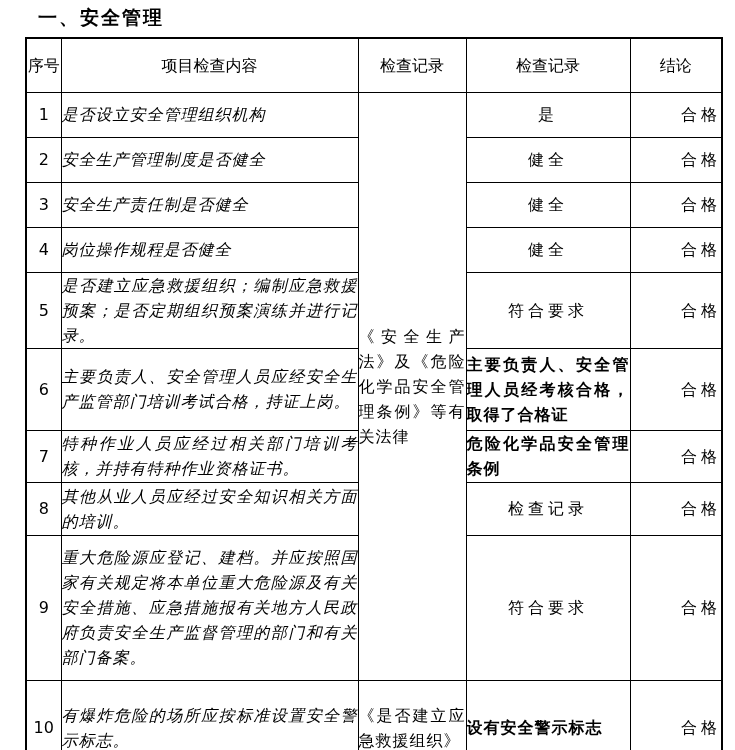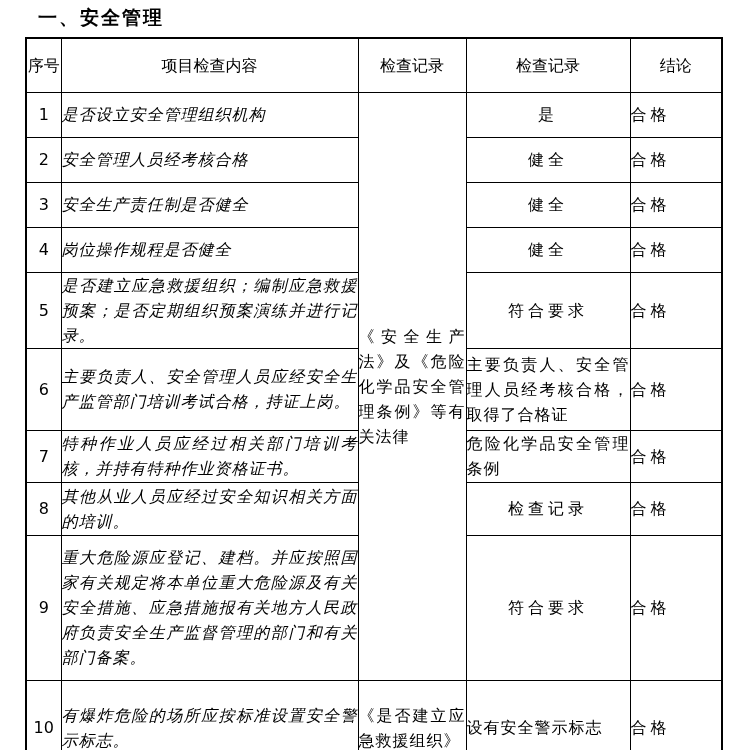--- a/index.html
+++ b/index.html
@@ -78,22 +78,23 @@
     word-break: break-all;
     margin-top: 38px;
   }
   td.record-c { text-align: center; letter-spacing: 4px; }
   td.record-l {
     text-align: justify;
     text-justify: inter-character;
     padding: 2px 5px;
     letter-spacing: 1px;
     word-break: break-all;
+    font-weight: bold;
   }
-  td.conclusion { text-align: left; letter-spacing: 4px; }
+  td.conclusion { text-align: right; letter-spacing: 4px; }
 </style>
 </head>
 <body>
 
 <div class="page">
 
   <div class="doc-title">一、安全管理</div>
 
   <table class="inspection">
     <colgroup>
@@ -115,21 +116,21 @@
       <tr class="r-1">
         <td class="seq">1</td>
         <td class="content">是否设立安全管理组织机构</td>
         <td class="basis" rowspan="9">《安全生产法》及《危险化学品安全管理条例》等有关法律</td>
         <td class="record-c">是</td>
         <td class="conclusion">合格</td>
       </tr>
 
       <tr class="r-2">
         <td class="seq">2</td>
-        <td class="content">安全管理人员经考核合格</td>
+        <td class="content">安全生产管理制度是否健全</td>
         <td class="record-c">健全</td>
         <td class="conclusion">合格</td>
       </tr>
 
       <tr class="r-3">
         <td class="seq">3</td>
         <td class="content">安全生产责任制是否健全</td>
         <td class="record-c">健全</td>
         <td class="conclusion">合格</td>
       </tr>

